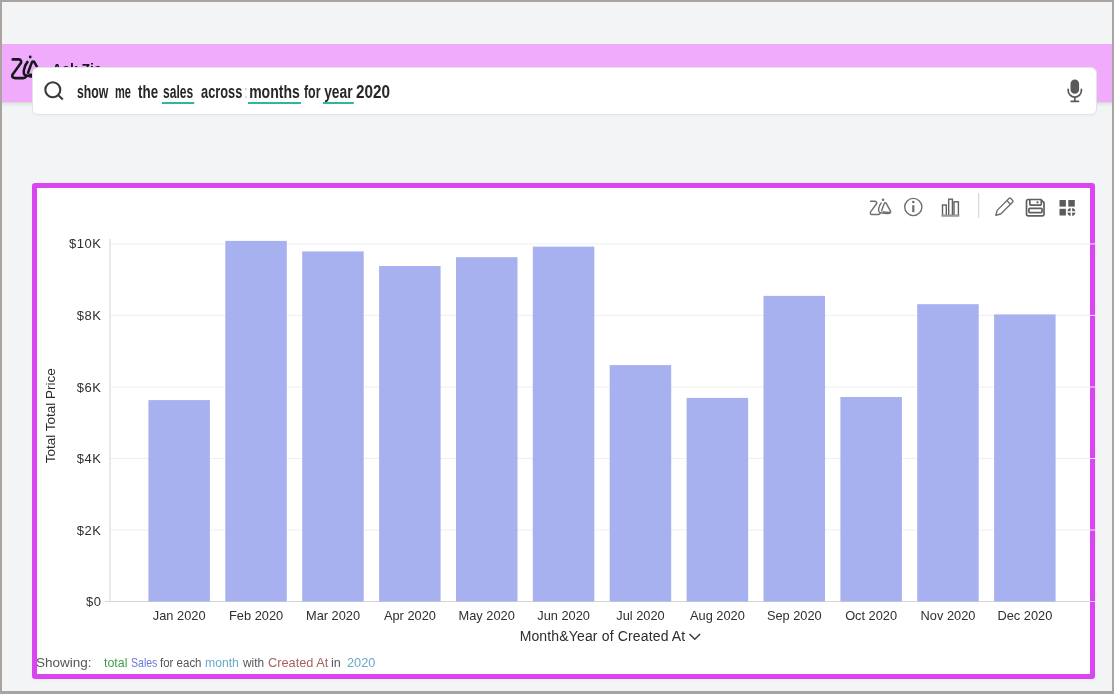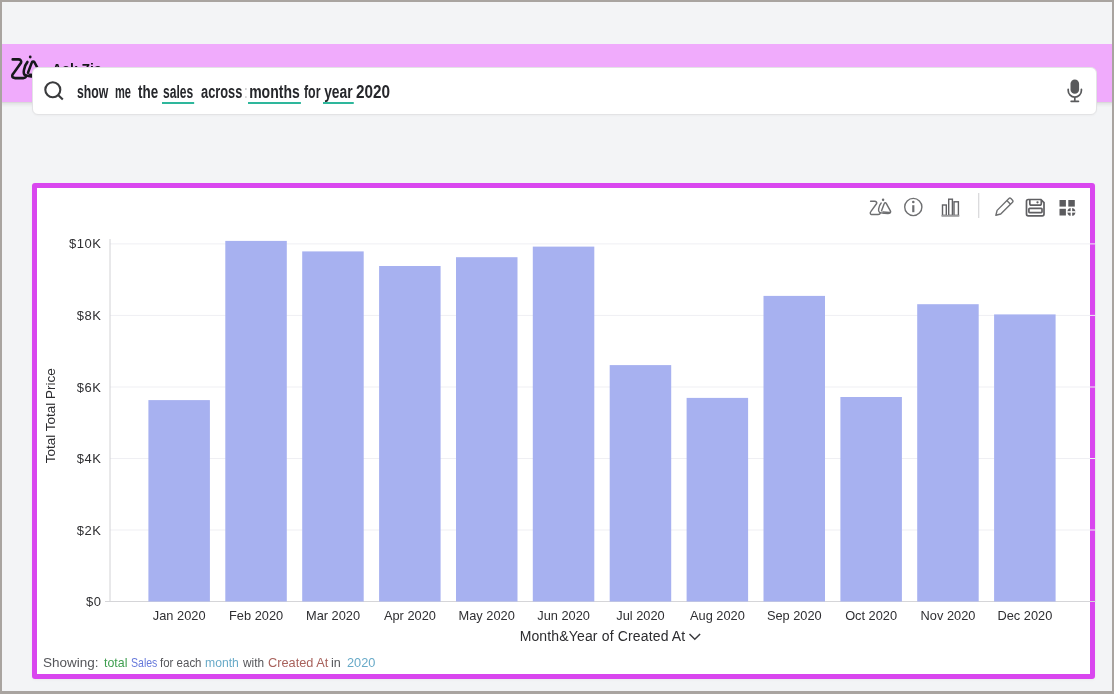--- a/index.html
+++ b/index.html
@@ -168,21 +168,21 @@
         <circle cx="1035.4" cy="24.9" r="3.95"></circle>
       </g>
       <g stroke="#fff" stroke-width="1.5">
         <line x1="1031.2" y1="24.9" x2="1039.6" y2="24.9"></line>
         <line x1="1035.4" y1="20.7" x2="1035.4" y2="29.1"></line>
       </g>
     </g>
   </svg>
 </div>
 <div id="showing">
-  <span style="left:43px">Showing:</span>
+  <span style="left:36px">Showing:</span>
   <span style="left:103.9px;transform:scaleX(0.917);color:#3f9e4f">total</span>
   <span style="left:130.7px;transform:scaleX(0.781);color:#6679db">Sales</span>
   <span style="left:160.1px;transform:scaleX(0.851)">for each</span>
   <span style="left:205px;transform:scaleX(0.903);color:#68aac8">month</span>
   <span style="left:242.7px;transform:scaleX(0.878)">with</span>
   <span style="left:267.6px;transform:scaleX(0.945);color:#a8625c">Created At</span>
   <span style="left:330.9px;transform:scaleX(0.932)">in</span>
   <span style="left:346.7px;transform:scaleX(0.945);color:#68aac8">2020</span>
 </div>
 <div id="frame"></div>

